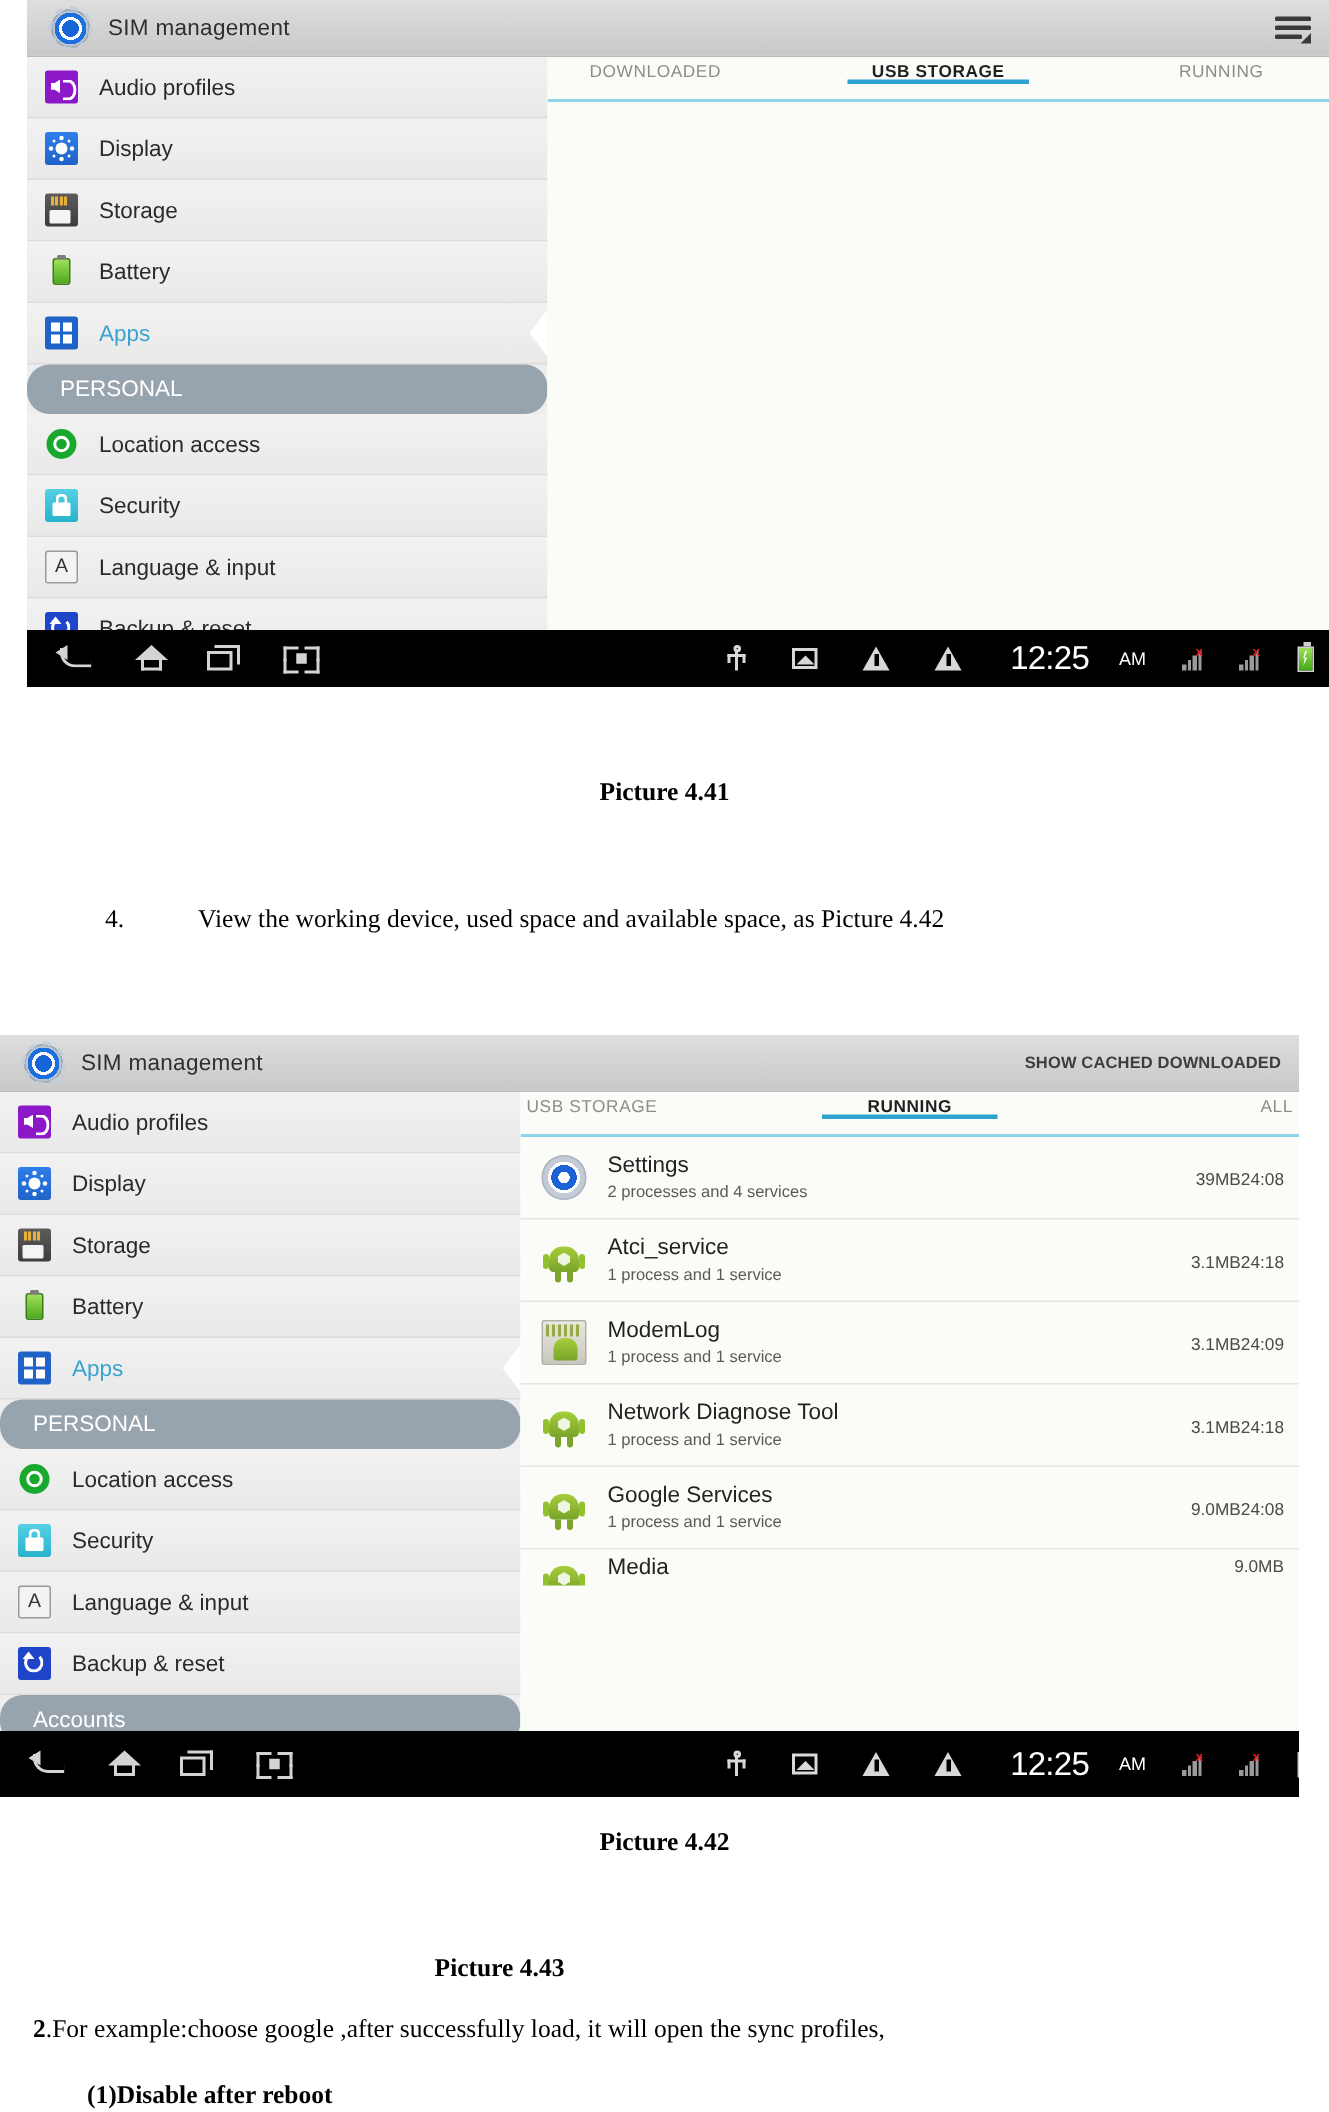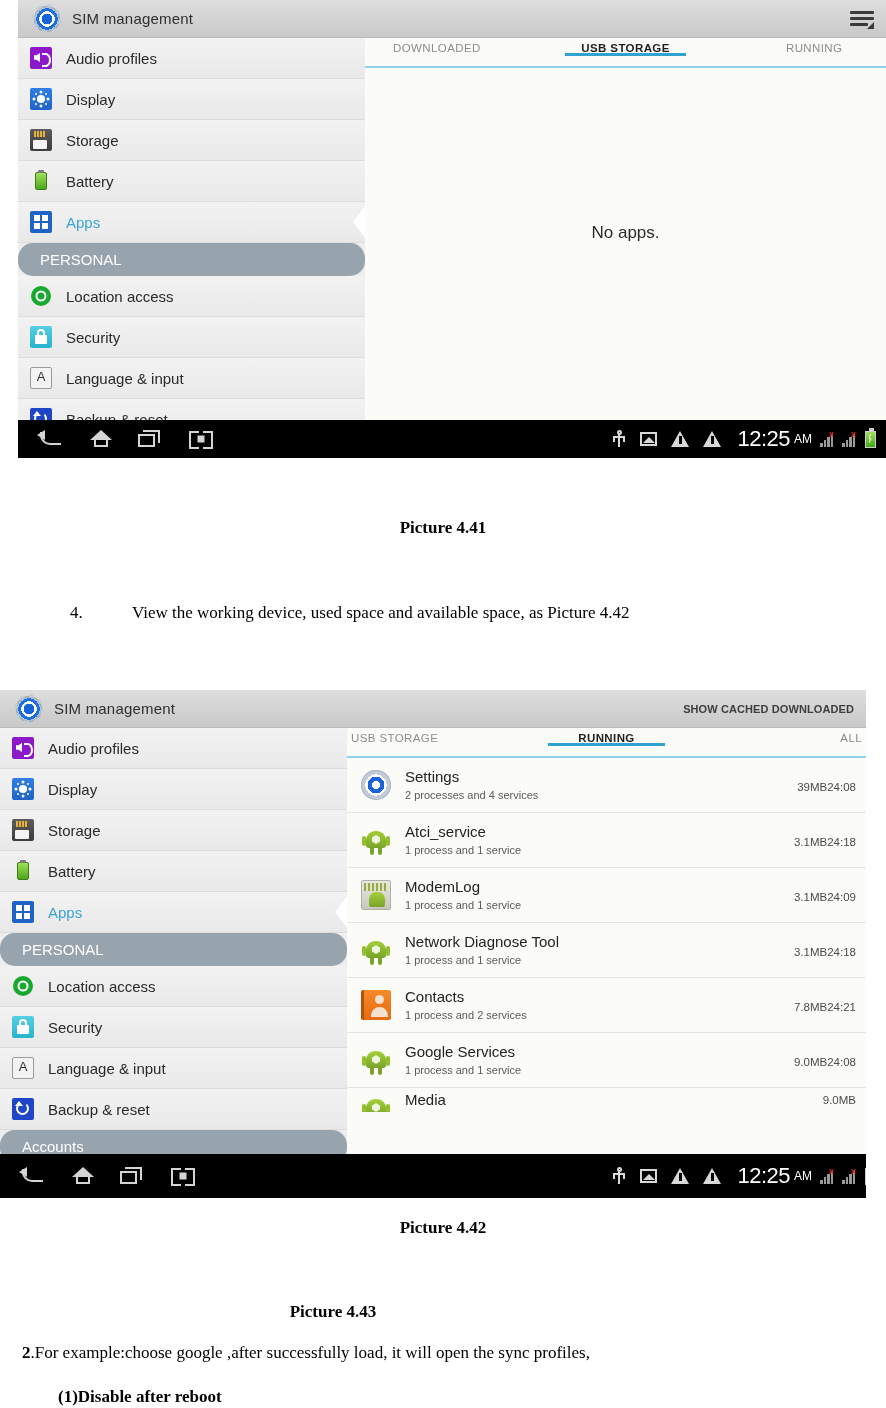--- a/index.html
+++ b/index.html
@@ -217,21 +217,21 @@
     border:2px solid #d4d4d4;border-bottom:none;border-left:none;box-sizing:border-box;}
   .nb-screenshot{}
   .nb-screenshot i{position:absolute;width:8px;height:8px;border:2px solid #d4d4d4;}
   .nb-screenshot i:nth-child(1){left:5px;top:5px;border-right:none;border-bottom:none;}
   .nb-screenshot i:nth-child(2){right:5px;top:5px;border-left:none;border-bottom:none;}
   .nb-screenshot i:nth-child(3){left:5px;bottom:3px;border-right:none;border-top:none;}
   .nb-screenshot i:nth-child(4){right:5px;bottom:3px;border-left:none;border-top:none;}
   .nb-screenshot b{position:absolute;left:50%;top:50%;transform:translate(-50%,-50%);
     width:7px;height:7px;background:#d4d4d4;}
 
-  .statusicons{margin-left:auto;display:flex;align-items:center;margin-right:10px;}
+  .statusicons{margin-left:auto;display:flex;align-items:center;margin-right:10px;gap:16px;}
   .st{margin-left:14px;position:relative;color:#d8d8d8;}
   .st-usb{width:14px;height:18px;}
   .st-usb:before{content:"";position:absolute;left:6px;top:3px;width:2px;height:14px;background:#d8d8d8;}
   .st-usb:after{content:"";position:absolute;left:1px;top:6px;width:12px;height:2px;background:#d8d8d8;
     box-shadow:0 0 0 0 #d8d8d8;}
   .st-usb em{position:absolute;left:1px;top:6px;width:2px;height:6px;background:#d8d8d8;}
   .st-usb b{position:absolute;right:1px;top:6px;width:2px;height:6px;background:#d8d8d8;}
   .st-usb u{position:absolute;left:4.5px;top:0px;width:5px;height:5px;border-radius:50%;border:2px solid #d8d8d8;box-sizing:border-box;}
   .st-img{width:17px;height:14px;border:2px solid #d8d8d8;box-sizing:border-box;}
   .st-img:before{content:"";position:absolute;left:1px;bottom:1px;width:0;height:0;
@@ -328,21 +328,20 @@
       <div class="slabel">Accounts</div>
     </div>
   </div>
 
   <div class="pane" style="left:347px;right:0;">
     <div class="tabs">
       <div class="tab" style="width:33.33%">DOWNLOADED</div>
       <div class="tab active" style="width:33.33%">USB STORAGE</div>
       <div class="tab" style="width:33.33%">RUNNING</div>
     </div>
-    <div class="noapps">No apps.</div>
 
     <div class="volume-label" style="bottom:22px;">USB storage</div>
     <div class="usagebar">
       <span class="fill" style="width:0.5%"></span>
       <span class="used">0.98MB used</span>
       <span class="free">5.4GB free</span>
     </div>
   </div>
 
   <div class="navbar" style="height:38px;left:-18px;width:886px;">
@@ -507,31 +506,20 @@
         <div class="apptext">
           <div class="appname">Network Diagnose Tool</div>
           <div class="appsub">1 process and 1 service</div>
         </div>
         <div class="appright">
           <div class="appmem">3.1MB</div>
           <div class="apptime">24:18</div>
         </div>
       </div>
       <div class="approw">
-        <div class="appicon ai-contacts"></div>
-        <div class="apptext">
-          <div class="appname">Contacts</div>
-          <div class="appsub">1 process and 2 services</div>
-        </div>
-        <div class="appright">
-          <div class="appmem">7.8MB</div>
-          <div class="apptime">24:21</div>
-        </div>
-      </div>
-      <div class="approw">
         <div class="appicon ai-droid">
             <em></em>
             <em class="r"></em>
             <b></b>
             <b class="r"></b>
           </div>
         <div class="apptext">
           <div class="appname">Google Services</div>
           <div class="appsub">1 process and 1 service</div>
         </div>

